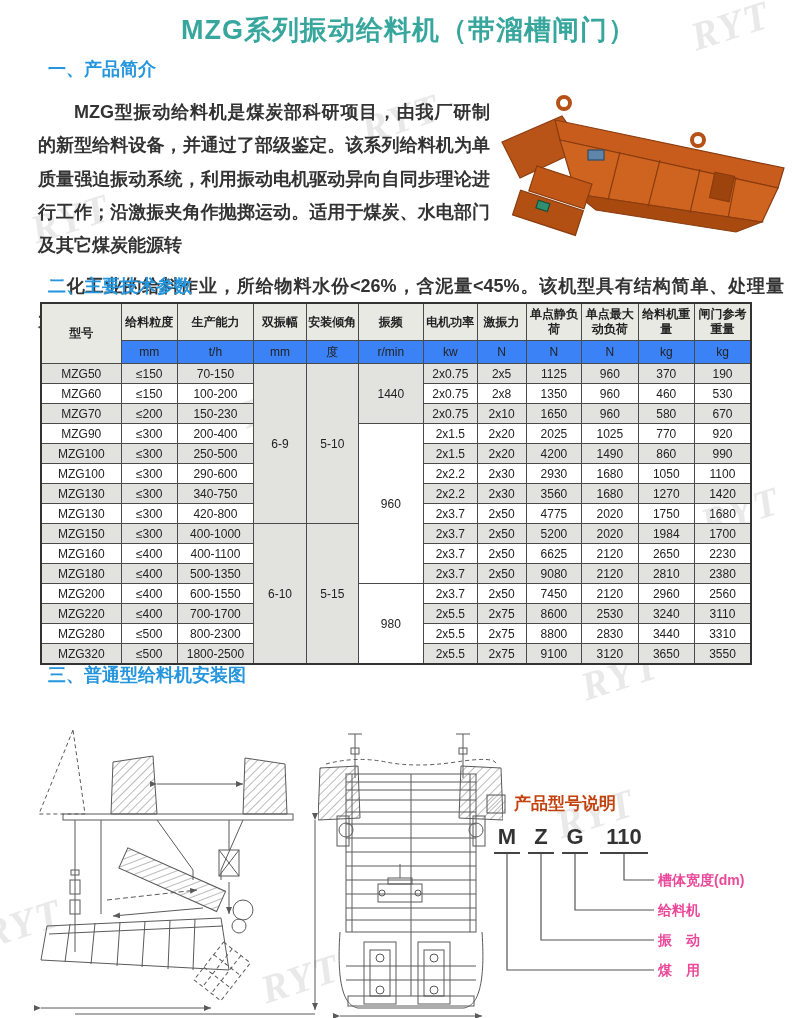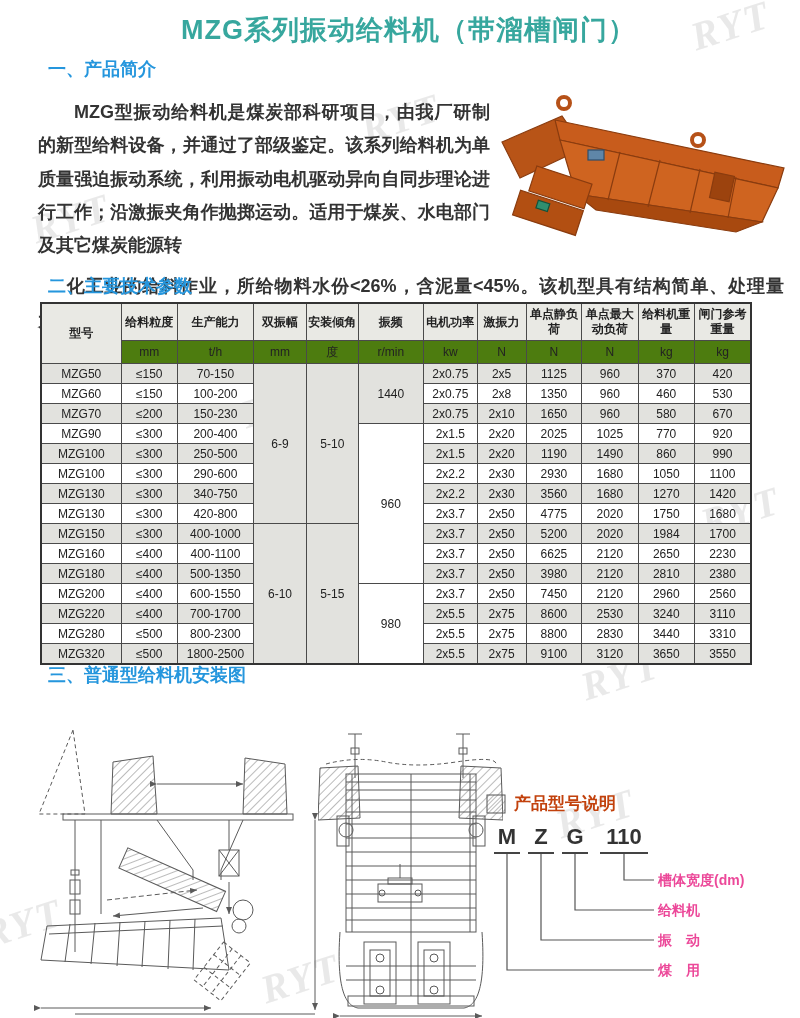--- a/index.html
+++ b/index.html
@@ -18,21 +18,21 @@
   .photo{float:right;width:292px;height:148px;margin:2px 0 6px 10px;}
   .intro-body p{margin:8px;font-size:18px;font-weight:bold;line-height:1.85;text-align:justify;color:#333;}
   .p1{text-indent:2em;}
   .p2{text-indent:1.6em;}
   
   .spec-table{position:absolute;top:302px;left:40px;border-collapse:collapse;table-layout:fixed;
               width:712px;font-size:12px;color:#222;border:2px solid #333;}
   .spec-table th,.spec-table td{border:1px solid #4a4a4a;text-align:center;padding:0 1px;overflow:hidden;}
   .spec-table thead th{background:#e9e9e4;font-weight:bold;line-height:1.25;}
   .spec-table thead tr.lbl th{height:36px;}
-  .spec-table thead tr.unit th{height:22px;background:#4d7c0f;font-weight:normal;}
+  .spec-table thead tr.unit th{height:22px;background:#3b82f6;font-weight:normal;}
   .spec-table tbody td{height:19px;}
   .spec-table tbody tr:nth-child(odd) td{background:#e2e2de;}
   .spec-table tbody td.merged{background:#fff;}
   
   .drawing{position:absolute;}
   .dwg{stroke:#5a5a5a;stroke-width:1;fill:none;}
   
   .legend{position:absolute;left:486px;top:792px;width:314px;height:215px;}
   .legend-head{display:flex;align-items:center;gap:8px;font-size:17px;font-weight:bold;color:#c2410c;}
   .legend-code{position:absolute;top:32px;left:0;height:26px;font-size:22px;font-weight:bold;color:#333;}
@@ -136,21 +136,21 @@
         <td>≤150</td>
         <td>70-150</td>
         <td class="merged" rowspan="8">6-9</td>
         <td class="merged" rowspan="8">5-10</td>
         <td class="merged" rowspan="3">1440</td>
         <td>2x0.75</td>
         <td>2x5</td>
         <td>1125</td>
         <td>960</td>
         <td>370</td>
-        <td>420</td>
+        <td>190</td>
       </tr>
       <tr>
         <td>MZG60</td>
         <td>≤150</td>
         <td>100-200</td>
         <td>2x0.75</td>
         <td>2x8</td>
         <td>1350</td>
         <td>960</td>
         <td>460</td>
@@ -178,21 +178,21 @@
         <td>1025</td>
         <td>770</td>
         <td>920</td>
       </tr>
       <tr>
         <td>MZG100</td>
         <td>≤300</td>
         <td>250-500</td>
         <td>2x1.5</td>
         <td>2x20</td>
-        <td>1190</td>
+        <td>4200</td>
         <td>1490</td>
         <td>860</td>
         <td>990</td>
       </tr>
       <tr>
         <td>MZG100</td>
         <td>≤300</td>
         <td>290-600</td>
         <td>2x2.2</td>
         <td>2x30</td>
@@ -246,21 +246,21 @@
         <td>2120</td>
         <td>2650</td>
         <td>2230</td>
       </tr>
       <tr>
         <td>MZG180</td>
         <td>≤400</td>
         <td>500-1350</td>
         <td>2x3.7</td>
         <td>2x50</td>
-        <td>3980</td>
+        <td>9080</td>
         <td>2120</td>
         <td>2810</td>
         <td>2380</td>
       </tr>
       <tr>
         <td>MZG200</td>
         <td>≤400</td>
         <td>600-1550</td>
         <td class="merged" rowspan="4">980</td>
         <td>2x3.7</td>

